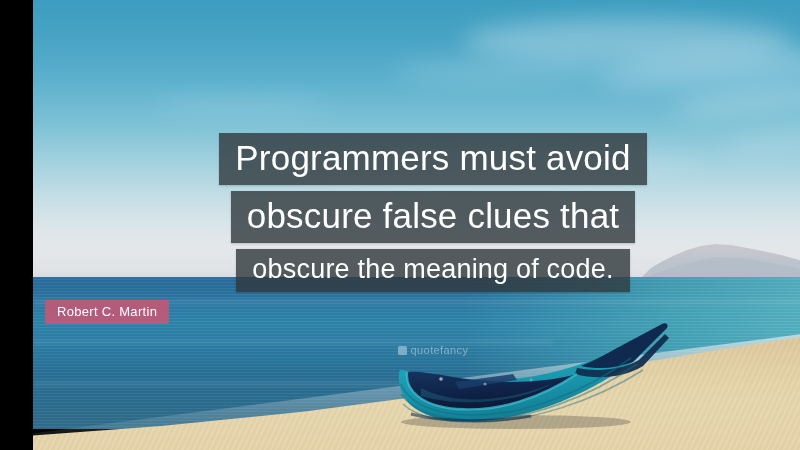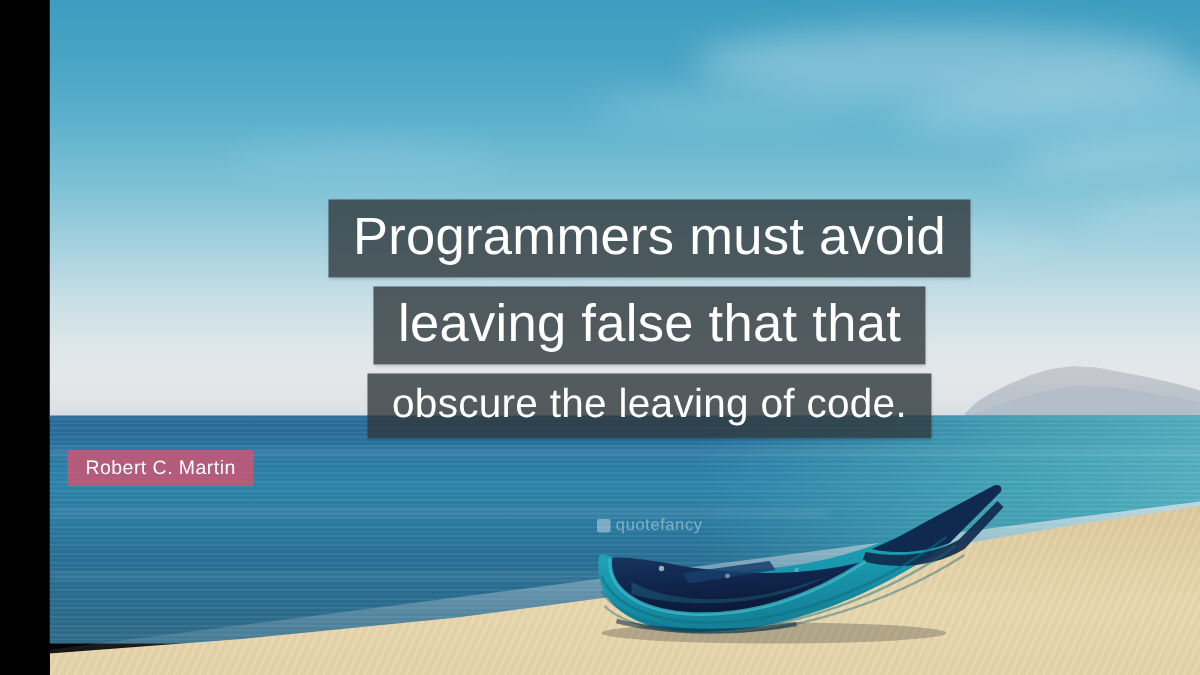--- a/index.html
+++ b/index.html
@@ -306,22 +306,22 @@
     <circle cx="104" cy="62" r="1.6" fill="#b9c3cb" opacity="0.6"></circle>
     <circle cx="150" cy="58" r="1.5" fill="#aab6c0" opacity="0.55"></circle>
 
     <path d="M30,92 C60,100 110,101 150,94" fill="none" stroke="#09233d" stroke-width="3" opacity="0.55"></path>
 
     <path d="M40,66 C70,82 120,82 170,62 C140,80 80,86 40,74 Z" fill="#3bd0dc" opacity="0.18"></path>
   </svg>
 
   <div class="quote">
     <span class="qline qline-1">Programmers must avoid</span>
-    <span class="qline qline-2">leaving false that that</span>
-    <span class="qline qline-3">obscure the leaving of code.</span>
+    <span class="qline qline-2">obscure false clues that</span>
+    <span class="qline qline-3">obscure the meaning of code.</span>
   </div>
 
   <div class="author">
     <span class="author-badge">Robert C. Martin</span>
   </div>
 
   <div class="watermark">
     <span class="wm-logo"></span>
     <span class="wm-text">quotefancy</span>
   </div>

